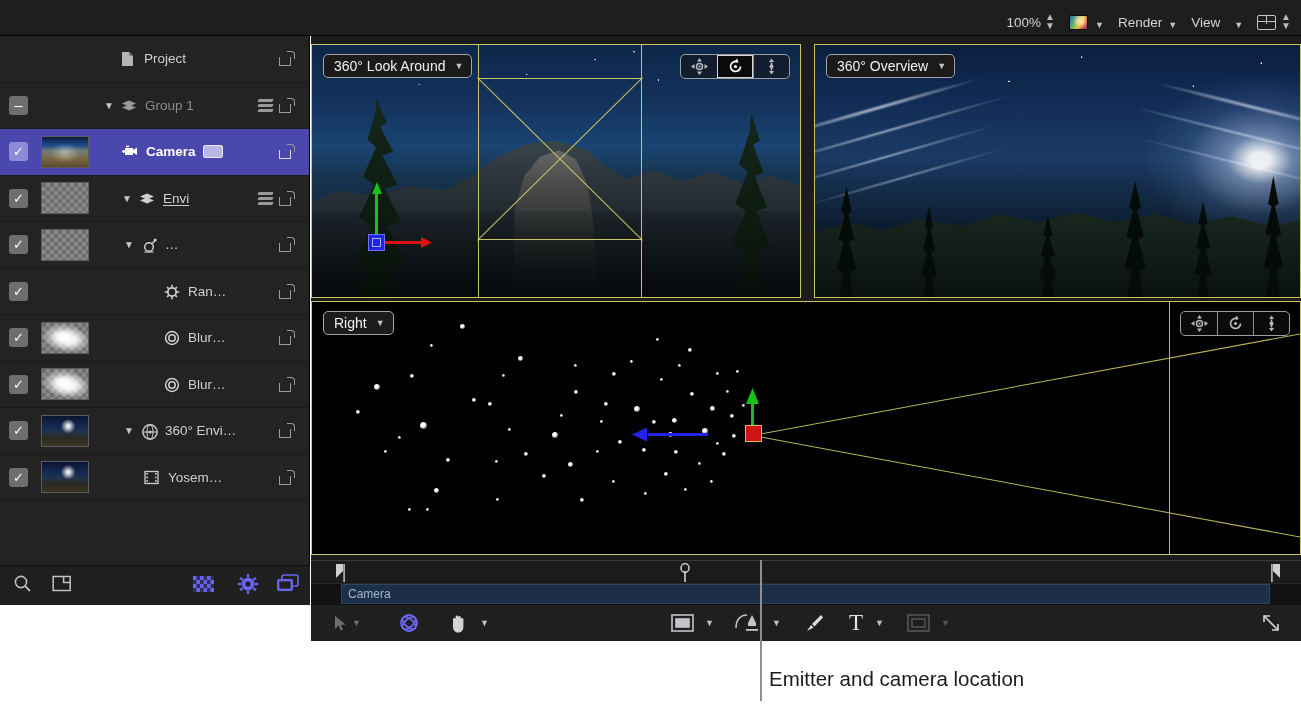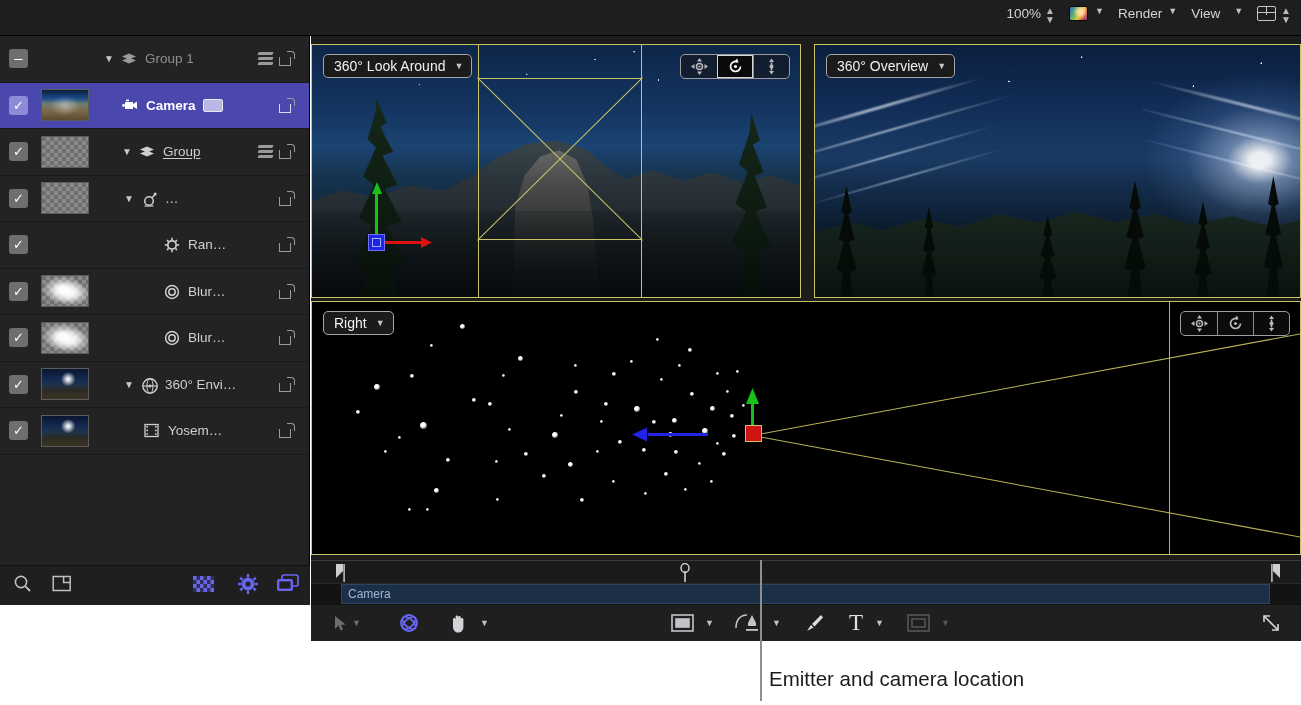--- a/index.html
+++ b/index.html
@@ -12,21 +12,21 @@
   
   .topbar{ position:absolute; left:0; top:0; width:1301px; height:36px;
     background:#1e1e1e; border-bottom:1px solid #000; }
   .tabs{ position:absolute; left:0; top:0; height:36px; display:flex; }
   .tab{ width:103px; height:36px; display:flex; align-items:center; justify-content:center;
     font-size:14.5px; color:#c9c9cd; background:#272727;
     border-right:1px solid #131313; letter-spacing:.1px;margin-top:48px; }
   .tab.active{ background:#121212; color:#6765ef; font-weight:bold; }
   .topright{ position:absolute; right:8px; top:0; height:36px; display:flex;
     align-items:center; gap:14px; color:#d4d4d6; font-size:13.5px; }
-  .tr-item{ display:flex; align-items:flex-start; gap:4px; height:24px; }
+  .tr-item{ display:flex; align-items:flex-end; gap:4px; height:24px; }
   .stepper{ display:inline-block; font-size:10px; line-height:9px; color:#b9b9bd; }
   .stepper i{ display:block; font-style:normal; }
   .gradswatch{ width:19px; height:15px; border-radius:2px;
     background:
       radial-gradient(circle at 62% 38%, #ffdca0 0 16%, rgba(255,220,160,0) 55%),
       linear-gradient(120deg,#2e6fd6 0%, #57b46a 32%, #e0c83c 58%, #d2502f 80%, #8b3fb0 100%);
     border:1px solid #0a0a0a; }
   .chev{ font-size:9px; color:#c2c2c6; }
   .layouticon{ width:19px; height:15px; border:1.4px solid #c6c6ca; border-radius:2px;
     position:relative; }
@@ -223,20 +223,34 @@
         <span class="stepper">
             <i>▲</i>
             <i>▼</i>
           </span>
       </div>
     </div>
   </div>
 
   <div class="layers">
 
+    <div class="lrow">
+      <div class="lname" style="left:120px;">
+        <span class="ico">
+          <svg width="15" height="16" viewBox="0 0 15 16">
+              <path d="M2 1h7l4 4v10H2z" fill="#b4b4b8"></path>
+              <path d="M9 1v4h4" fill="#7d7d81"></path>
+            </svg>
+        </span>
+        <span>Project</span>
+      </div>
+      <div class="lock">
+          <div class="lockglyph"></div>
+        </div>
+    </div>
 
     <div class="lrow">
       <div class="cbox minus">–</div>
       <div class="lname dim" style="left:104px;">
         <span class="disc">▼</span>
         <span class="ico">
           <svg width="17" height="13" viewBox="0 0 17 13">
               <g fill="#9a9a9e">
                 <path d="M1 9.5l7-3 7 3-7 3z"></path>
                 <path d="M1 5.5l7-3 7 3-7 3z"></path>
@@ -282,21 +296,21 @@
       <div class="lname" style="left:122px;">
         <span class="disc">▼</span>
         <span class="ico">
           <svg width="17" height="13" viewBox="0 0 17 13">
               <g fill="#cfcfd3">
                 <path d="M1 9.5l7-3 7 3-7 3z"></path>
                 <path d="M1 5.5l7-3 7 3-7 3z"></path>
               </g>
             </svg>
         </span>
-        <span class="und">Group</span>
+        <span class="und">Envi</span>
       </div>
       <div class="stack">
         <span style="top:0"></span>
           <span style="top:5px"></span>
           <span style="top:10px"></span>
       </div>
       <div class="lock">
           <div class="lockglyph"></div>
         </div>
     </div>

